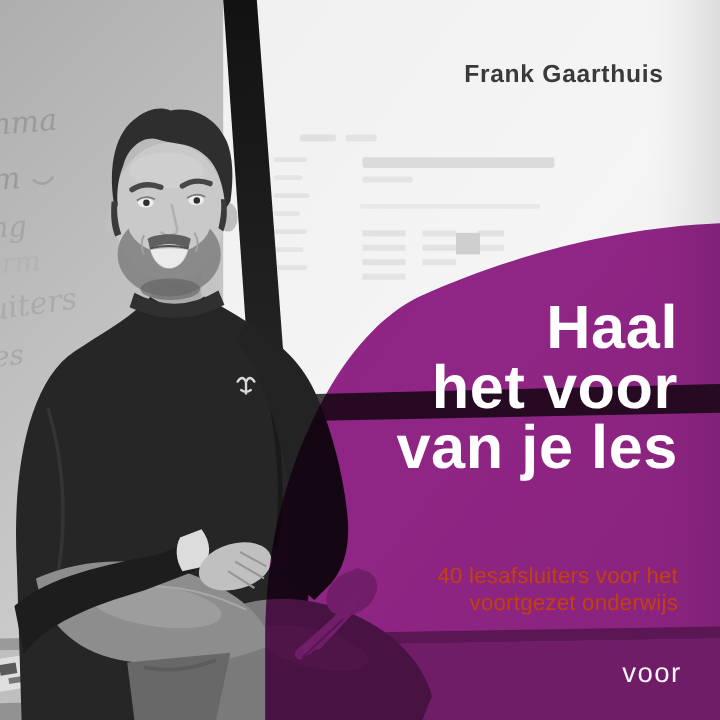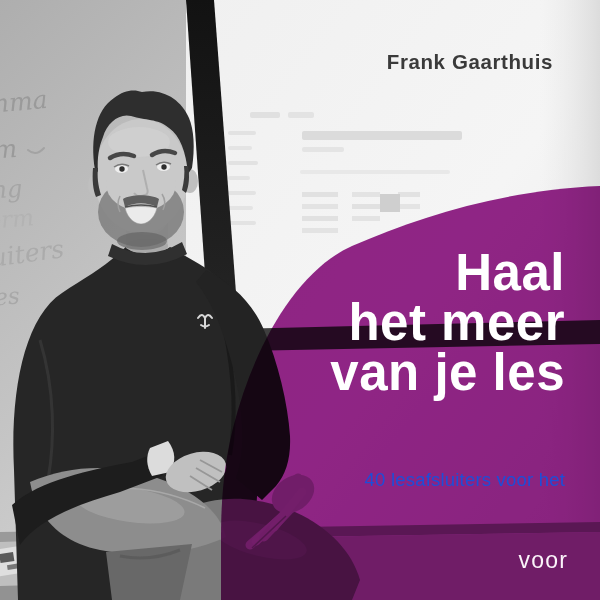--- a/index.html
+++ b/index.html
@@ -17,21 +17,21 @@
   .author{
     position:absolute;top:50px;right:47px;
     font-size:20.5px;font-weight:600;color:#3a3a3a;letter-spacing:.6px;
   }
   .title{
     position:absolute;top:248px;right:35px;text-align:right;
     color:#ffffff;font-weight:700;font-size:51px;line-height:50px;letter-spacing:.5px;
   }
   .subtitle{
     position:absolute;top:469px;right:35px;text-align:right;
-    color:#1d4ed8;font-size:18.5px;line-height:21.5px;font-weight:400;letter-spacing:.2px;
+    color:#c2410c;font-size:18.5px;line-height:21.5px;font-weight:400;letter-spacing:.2px;
   }
   .publisher{
     position:absolute;top:547px;right:32px;
     color:#fbf4fa;font-size:23px;font-weight:400;letter-spacing:1.2px;
   }
   .hand-text{
     font-family:"DejaVu Serif",serif;font-style:italic;
   }
 </style>
 </head>
@@ -212,23 +212,24 @@
     <svg width="600" height="600" viewBox="0 0 600 600" xmlns="http://www.w3.org/2000/svg">
       <path d="M 600 186 C 505 190 420 216 352 246 C 298 270 254 344 233 428
                C 225 460 221 494 221 538 L 221 600 L 600 600 Z" fill="#95268a"></path>
     </svg>
   </div>
 
   <div class="author">Frank Gaarthuis</div>
 
   <div class="title">
     <div>Haal</div>
-    <div>het meer</div>
+    <div>het voor</div>
     <div>van je les</div>
   </div>
 
   <div class="subtitle">
     <div>40 lesafsluiters voor het</div>
+    <div>voortgezet onderwijs</div>
   </div>
 
   <div class="publisher">voor</div>
 
 </div>
 
 </body></html>

